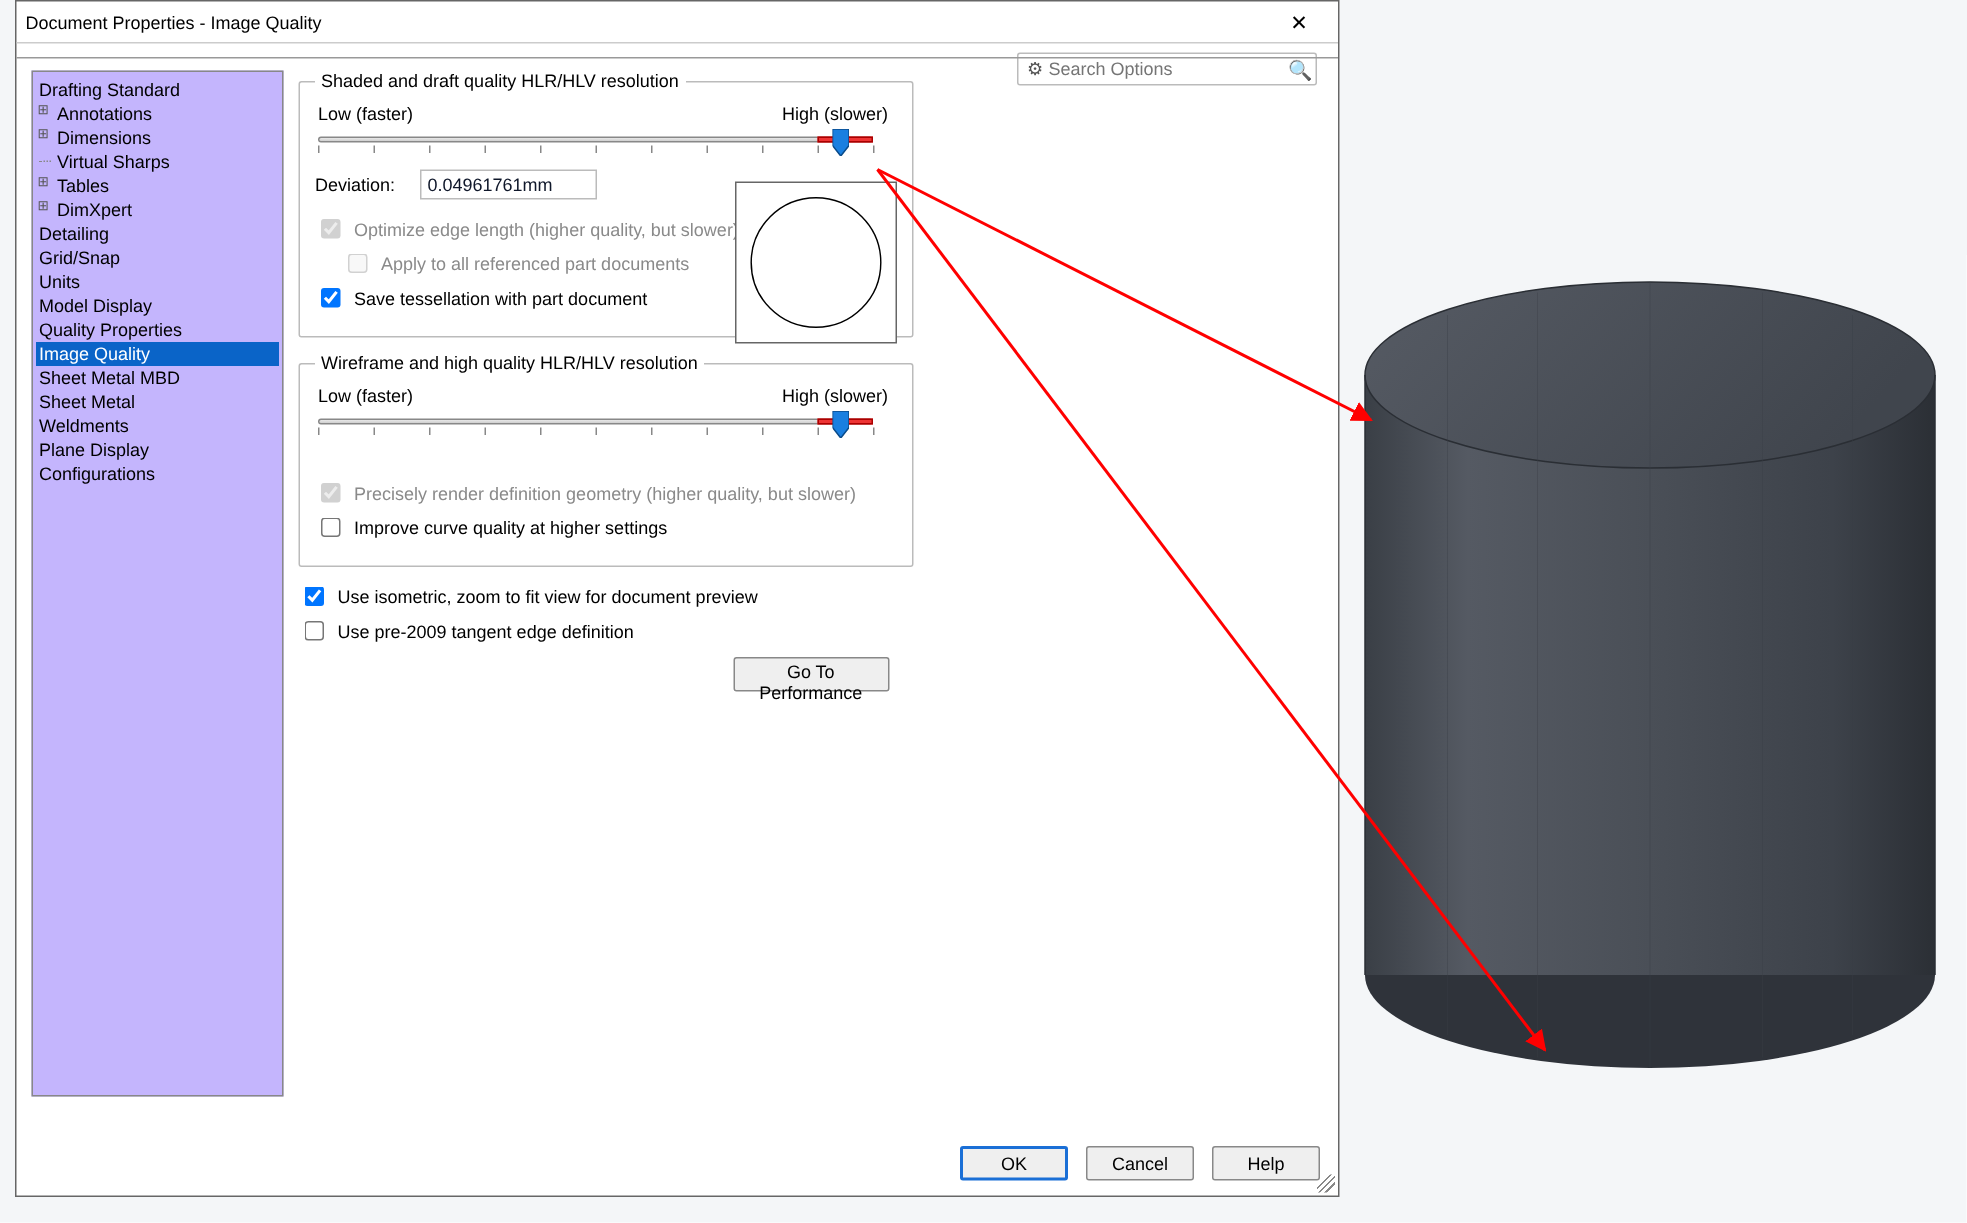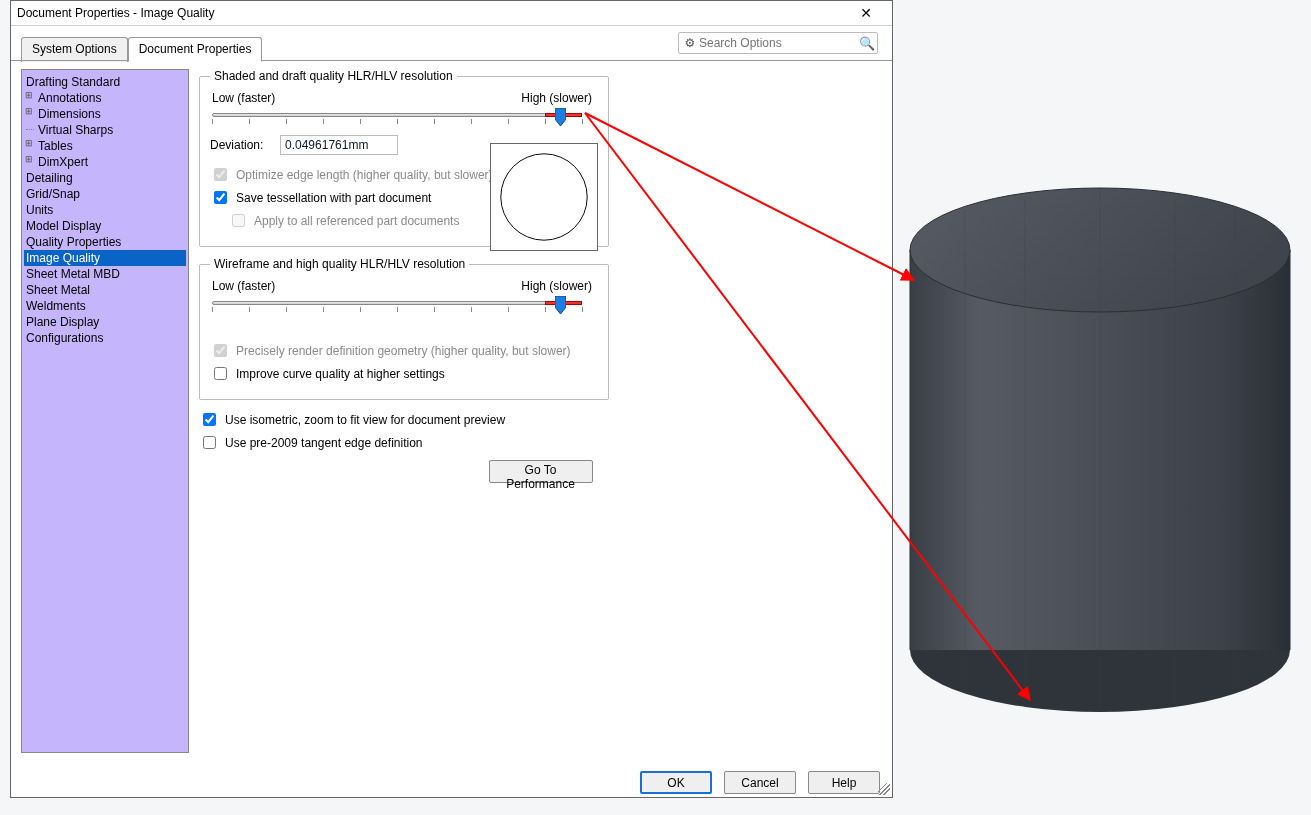--- a/index.html
+++ b/index.html
@@ -210,24 +210,20 @@
 </head>
 <body>
 
 <div class="dialog">
   <div class="titlebar">
     <span class="t">Document Properties - Image Quality</span>
     <span class="close-x">✕</span>
   </div>
 
   <div class="toprow">
-    <div class="tabs">
-      <div class="tab">System Options</div>
-      <div class="tab active">Document Properties</div>
-    </div>
     <div class="searchwrap">
       <span class="gear">⚙</span>
       <input type="text" placeholder="Search Options" style="">
       <span class="mag">🔍</span>
     </div>
   </div>
 
   <div class="content">
 
     <div class="tree">
@@ -281,27 +277,27 @@
           </div>
         </div>
         <div class="deviation-row">
           <label>Deviation:</label>
           <input type="text" readonly="" value="0.04961761mm" style="">
         </div>
         <div class="chk disabled">
           <input type="checkbox" checked="" disabled="" style="">
           <span>Optimize edge length (higher quality, but slower)</span>
         </div>
+        <div class="chk disabled" style="margin-left:18px;">
+          <input type="checkbox" disabled="" style="">
+          <span>Apply to all referenced part documents</span>
+        </div>
         <div class="chk">
           <input type="checkbox" checked="" style="">
           <span>Save tessellation with part document</span>
-        </div>
-        <div class="chk disabled" style="margin-left:18px;">
-          <input type="checkbox" disabled="" style="">
-          <span>Apply to all referenced part documents</span>
         </div>
         <div class="circle-preview">
           <svg viewBox="0 0 100 100">
               <circle cx="50" cy="50" r="45" fill="none" stroke="#000" stroke-width="1"></circle>
             </svg>
         </div>
       </fieldset>
 
       <fieldset class="group" style="width:410px;">
         <legend>Wireframe and high quality HLR/HLV resolution</legend>

